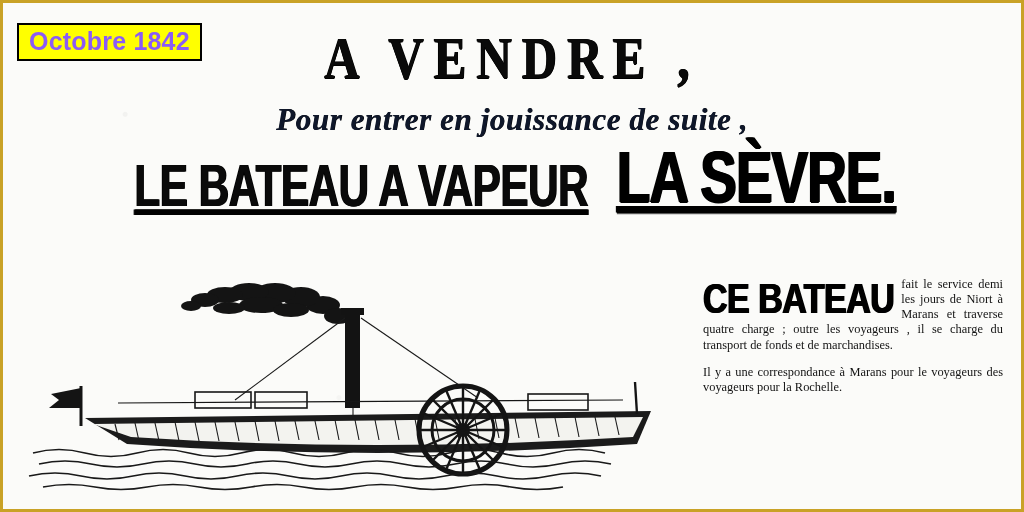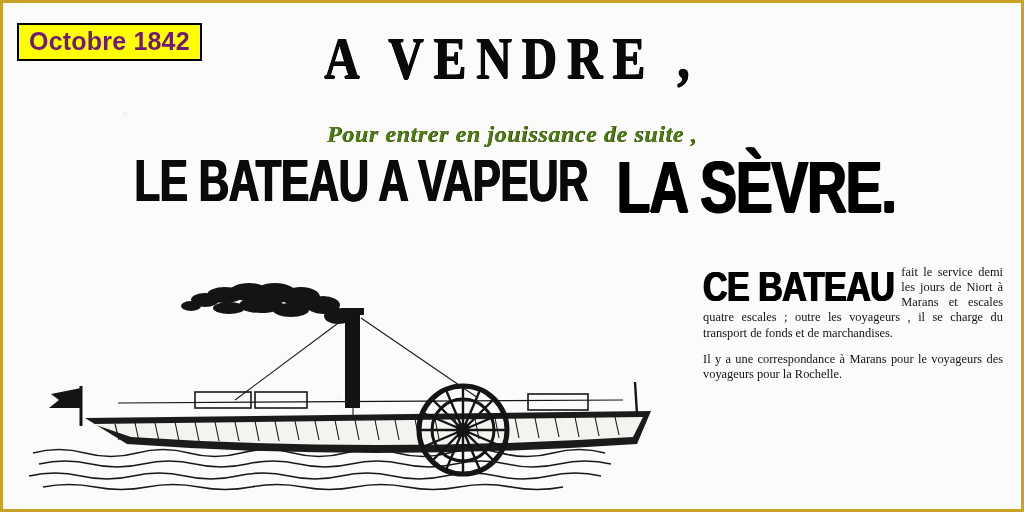--- a/index.html
+++ b/index.html
@@ -36,21 +36,21 @@
     position: absolute;
     left: 14px;
     top: 20px;
     background: #ffff00;
     border: 2px solid #000000;
     padding: 3px 10px 5px 10px;
     font-family: "Liberation Sans", sans-serif;
     font-weight: bold;
     font-size: 25px;
     line-height: 1.05;
-    color: #701a75;
+    color: #8b5cf6;
     letter-spacing: 0.2px;
     z-index: 5;
   }
 
   
   .headline-block {
     position: absolute;
     left: 0;
     right: 0;
     top: 6px;
@@ -64,33 +64,34 @@
     color: #0a0a0a;
     text-shadow: 0.6px 0 0 #000, -0.6px 0 0 #000, 0 0.5px 0 #000;
     transform: scaleY(1.22);
     transform-origin: center top;
     margin-top: 14px;
   }
   .line-sub {
     font-family: "Liberation Serif", serif;
     font-style: italic;
     font-weight: bold;
-    font-size: 24px;
+    font-size: 31px;
     letter-spacing: 0.6px;
-    color: #4d7c0f;
-    margin-top: 41px;
+    color: #0f172a;
+    margin-top: 22px;
     text-shadow: 0.4px 0 0 #000;
   }
   .line-main {
     margin-top: 16px;
     display: flex;
-    align-items: flex-start;
+    align-items: flex-end;
     justify-content: center;
     gap: 16px;
     white-space: nowrap;
+    text-decoration: underline;
   }
   .line-main .part1 {
     font-family: "Liberation Sans", sans-serif;
     font-weight: bold;
     font-size: 44px;
     letter-spacing: -0.5px;
     color: #0a0a0a;
     transform: scaleY(1.35) scaleX(0.96);
     transform-origin: center bottom;
     text-shadow: 0.7px 0 0 #000, -0.7px 0 0 #000;
@@ -133,21 +134,21 @@
     font-size: 34px;
     line-height: 0.92;
     letter-spacing: -0.5px;
     margin: 2px 7px 0 0;
     transform: scaleY(1.25);
     transform-origin: left top;
     text-shadow: 0.8px 0 0 #000, -0.8px 0 0 #000;
     color: #000;
   }
   .right-col p {
-    margin: 0 0 11px 0;
+    margin: 12px 0 11px 0;
     font-family: "Liberation Serif", serif;
     font-size: 12.4px;
     line-height: 1.22;
     text-align: justify;
     color: #131313;
   }
   .right-col p.first {
     text-align: justify;
   }
 </style>
@@ -266,17 +267,17 @@
         <path d="M16 216 q26 -6 52 0 q26 6 52 0 q26 -6 52 0 q26 6 52 0 q26 -6 52 0 q26 6 52 0 q26 -6 52 0 q26 6 52 0 q26 -6 52 0 q26 6 52 0 q26 -6 52 0"></path>
         <path d="M6 228 q26 -6 52 0 q26 6 52 0 q26 -6 52 0 q26 6 52 0 q26 -6 52 0 q26 6 52 0 q26 -6 52 0 q26 6 52 0 q26 -6 52 0 q26 6 52 0 q26 -6 52 0"></path>
         <path d="M20 239 q26 -5 52 0 q26 5 52 0 q26 -5 52 0 q26 5 52 0 q26 -5 52 0 q26 5 52 0 q26 -5 52 0 q26 5 52 0 q26 -5 52 0 q26 5 52 0"></path>
       </g>
     </svg>
   </div>
 
   <div class="right-col">
     <p class="first dropcap-para">
       <span class="dropcap">CE BATEAU</span>
-      <span>fait le service demi les jours de Niort à Marans et escales quatre escales ; outre les voyageurs , il se charge du transport de fonds et de marchandises.</span>
+      <span>fait le service demi les jours de Niort à Marans et traverse quatre charge ; outre les voyageurs , il se charge du transport de fonds et de marchandises.</span>
     </p>
     <p>Il y a une correspondance à Marans pour le voyageurs des voyageurs pour la Rochelle.</p>
   </div>
 </div>
 
 </body></html>

